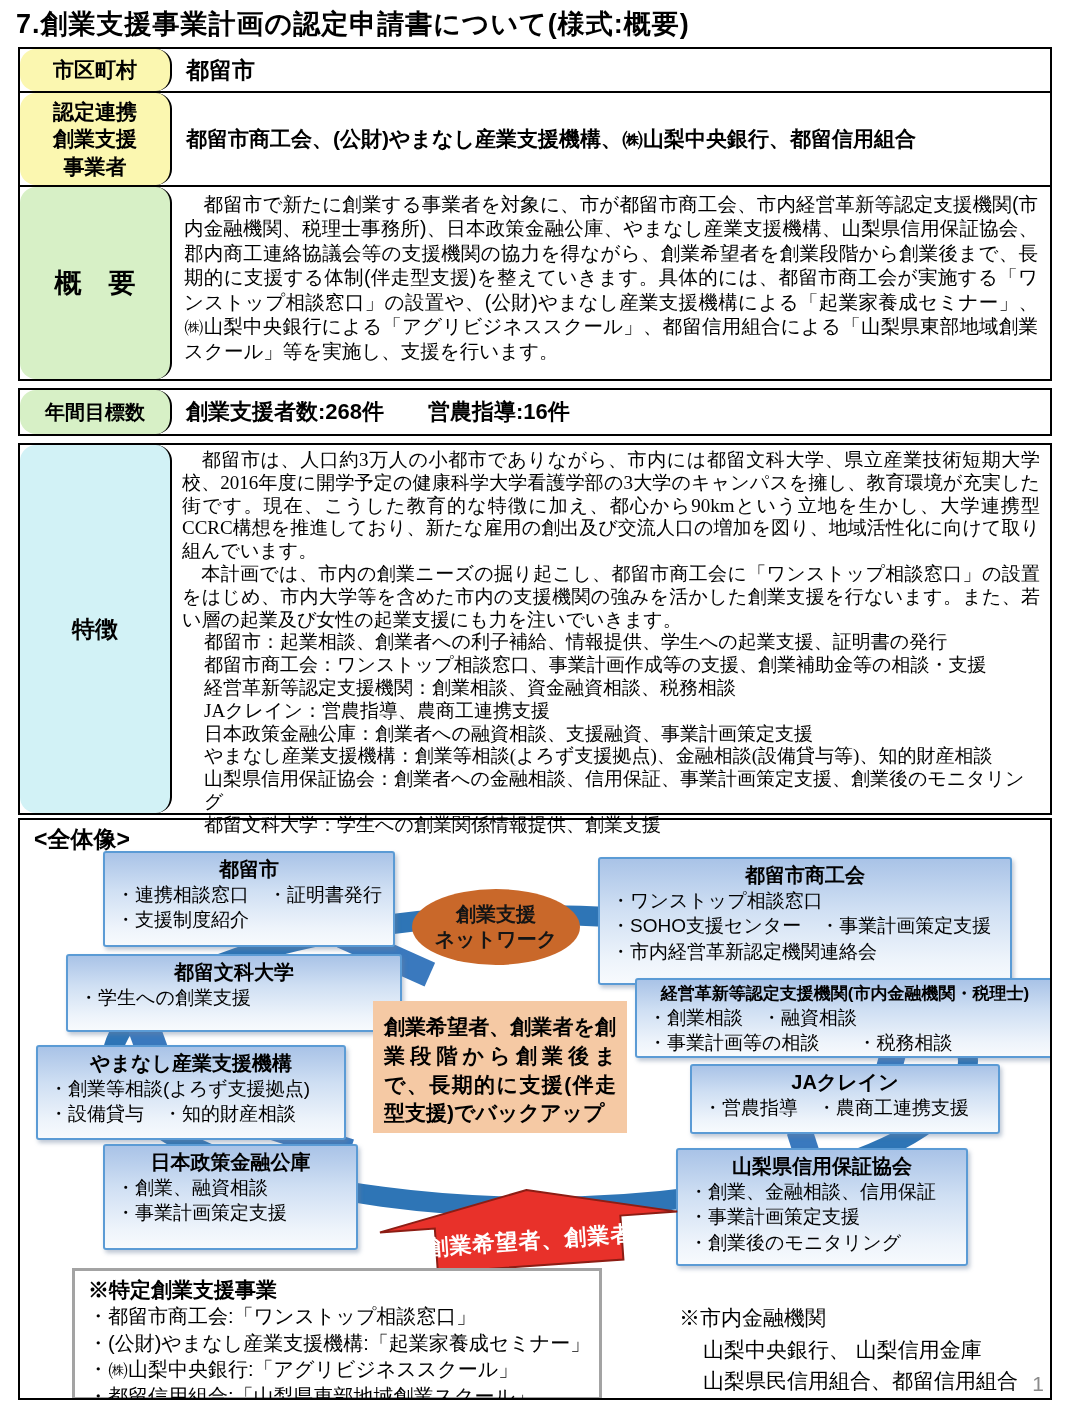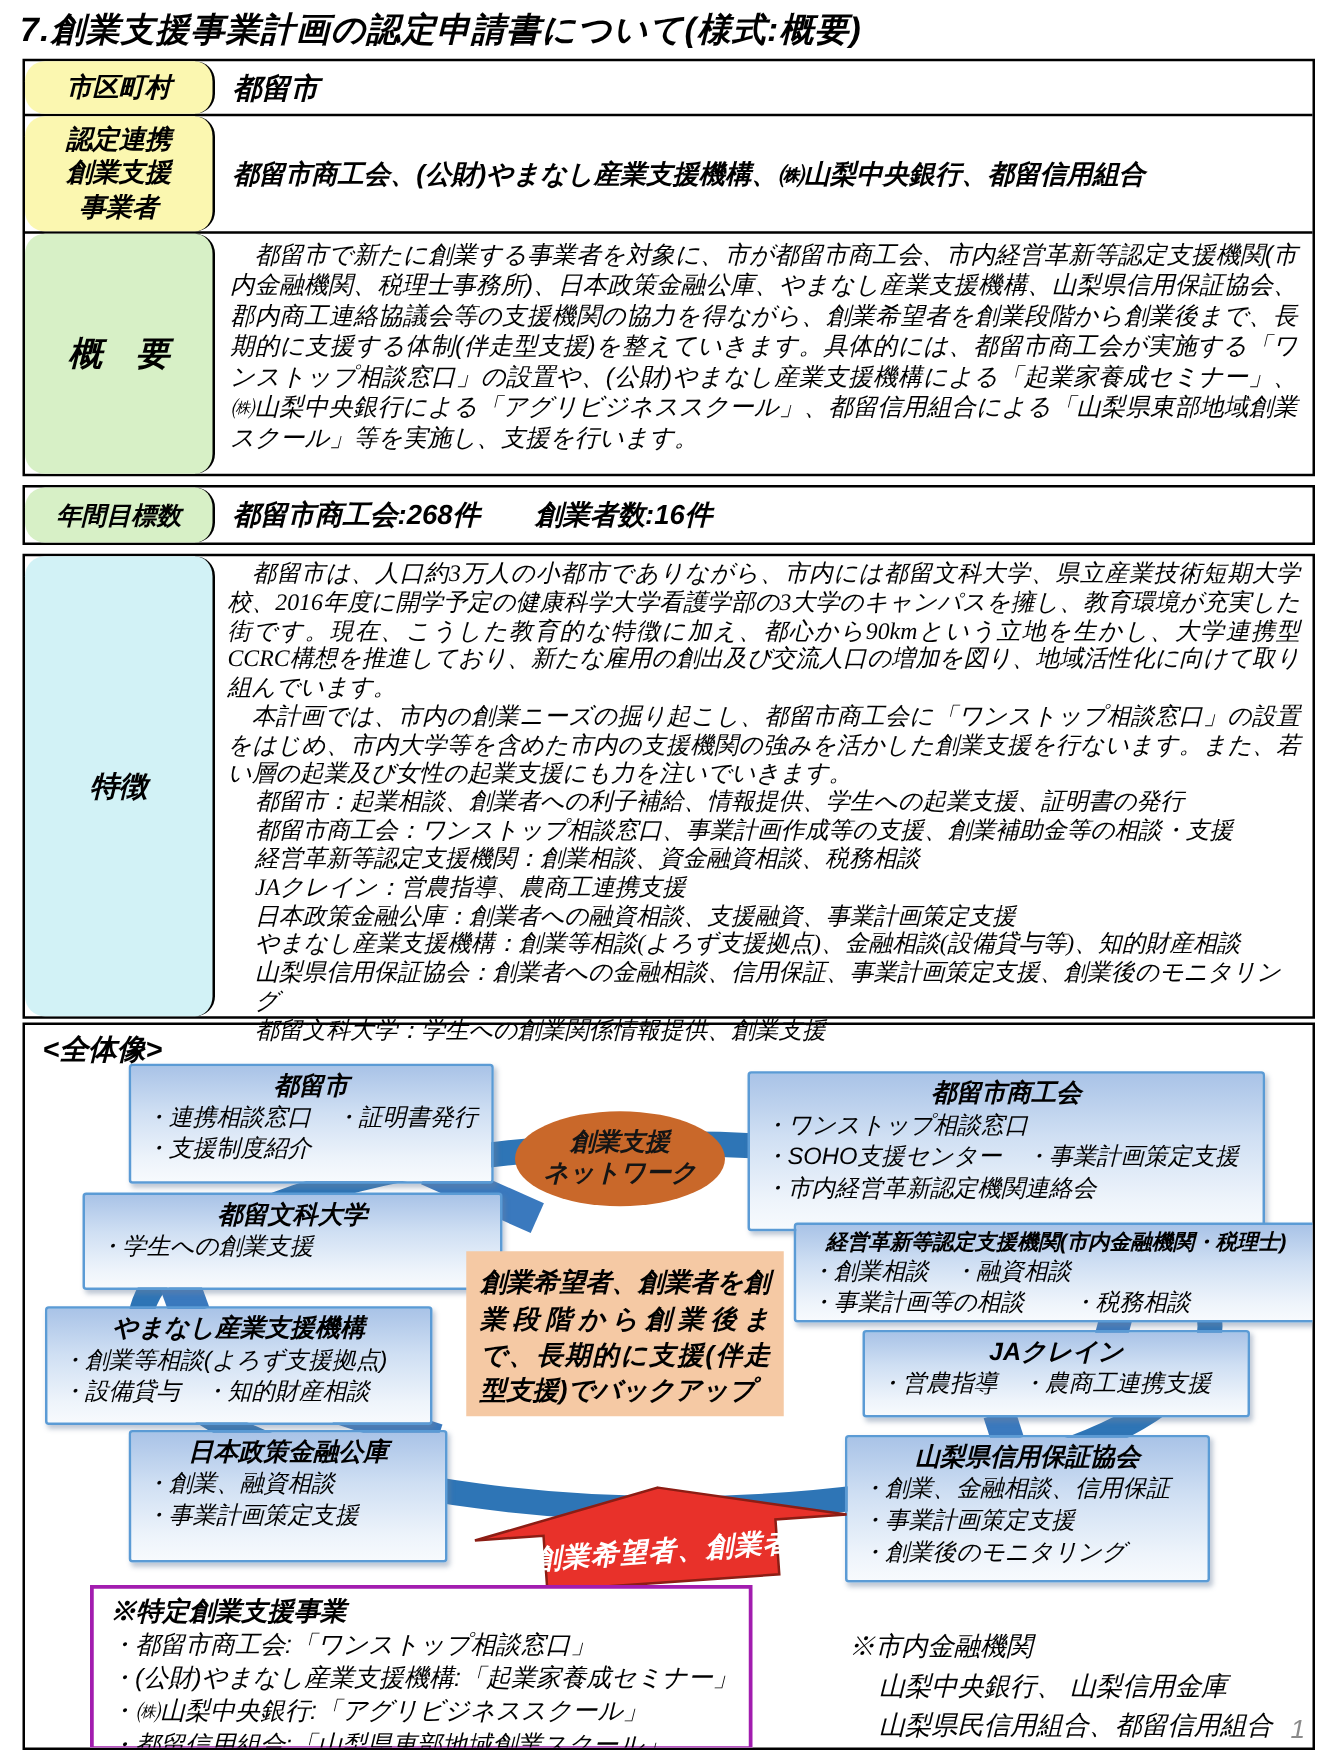--- a/index.html
+++ b/index.html
@@ -1,17 +1,17 @@
 <!DOCTYPE html>
 <html><head>
 <meta charset="utf-8">
 <style>
   html,body{margin:0;padding:0;background:#fff;}
   #page{position:relative;width:1070px;height:1408px;background:#fff;overflow:hidden;
-        font-family:"Liberation Sans",sans-serif;color:#000;font-style:italic;}
+        font-family:"Liberation Sans",sans-serif;color:#000;}
   
   .doc-title{margin:6px 0 5px 16px;font-size:27px;font-weight:bold;letter-spacing:1px;}
   
   .tbl{margin-left:18px;width:1034px;border:2px solid #000;box-sizing:border-box;}
   .tbl + .tbl{margin-top:7px;}
   .row{display:flex;box-sizing:border-box;}
   .row + .row{border-top:2px solid #000;}
   .lbl{flex:none;width:152px;border-right:2px solid #000;display:flex;align-items:center;
        justify-content:center;text-align:center;font-weight:bold;white-space:pre-line;
        box-sizing:border-box;border-radius:16px;}
@@ -69,21 +69,21 @@
        text-align:center;font-weight:bold;font-size:20px;line-height:1.25;white-space:pre-line;
        color:#151515;}
   #center-note{position:absolute;left:353px;top:181px;width:254px;height:132px;z-index:2;
        background:#f5c9a4;box-sizing:border-box;padding:12px 11px;font-weight:bold;
        font-size:21px;line-height:1.37;text-align:justify;}
   #flow-arrow{position:absolute;left:358px;top:368px;width:302px;height:80px;z-index:2;
        transform:rotate(-4deg);}
   #flow-arrow .arrow-label{position:absolute;left:0;top:38px;width:100%;text-align:center;
        color:#fff;font-weight:bold;font-size:22px;letter-spacing:1px;}
   #tokutei{position:absolute;left:52px;top:448px;width:530px;height:132px;z-index:2;
-       border:3px solid #a21caf;box-sizing:border-box;background:#fff;padding:5px 13px;}
+       border:3px solid #a3a3a3;box-sizing:border-box;background:#fff;padding:5px 13px;}
   #tokutei .tk-title{font-weight:bold;font-size:21px;line-height:1.3;}
   #tokutei .tk-line{font-size:20px;line-height:1.33;white-space:nowrap;}
   #kinyu{position:absolute;left:659px;top:482px;z-index:2;font-size:21px;line-height:1.5;}
   #kinyu .kn-line{padding-left:24px;white-space:nowrap;}
   #page-num{position:absolute;right:26px;top:1372px;font-size:21px;color:#8a8a8a;}
 </style>
 </head>
 <body>
 
 <div id="page">
@@ -103,21 +103,21 @@
     </div>
     <div class="row" id="row-overview">
       <div class="lbl bg-green">概　要</div>
       <div class="val">　都留市で新たに創業する事業者を対象に、市が都留市商工会、市内経営革新等認定支援機関(市内金融機関、税理士事務所)、日本政策金融公庫、やまなし産業支援機構、山梨県信用保証協会、郡内商工連絡協議会等の支援機関の協力を得ながら、創業希望者を創業段階から創業後まで、長期的に支援する体制(伴走型支援)を整えていきます。具体的には、都留市商工会が実施する「ワンストップ相談窓口」の設置や、(公財)やまなし産業支援機構による「起業家養成セミナー」、㈱山梨中央銀行による「アグリビジネススクール」、都留信用組合による「山梨県東部地域創業スクール」等を実施し、支援を行います。</div>
     </div>
   </div>
 
   <div class="tbl">
     <div class="row" id="row-target">
       <div class="lbl bg-green">年間目標数</div>
-      <div class="val">都留市商工会:268件　　創業者数:16件</div>
+      <div class="val">創業支援者数:268件　　営農指導:16件</div>
     </div>
   </div>
 
   <div class="tbl">
     <div class="row" id="row-features">
       <div class="lbl bg-cyan">特徴</div>
       <div class="val">
         <p>　都留市は、人口約3万人の小都市でありながら、市内には都留文科大学、県立産業技術短期大学校、2016年度に開学予定の健康科学大学看護学部の3大学のキャンパスを擁し、教育環境が充実した街です。現在、こうした教育的な特徴に加え、都心から90kmという立地を生かし、大学連携型CCRC構想を推進しており、新たな雇用の創出及び交流人口の増加を図り、地域活性化に向けて取り組んでいます。</p>
         <p>　本計画では、市内の創業ニーズの掘り起こし、都留市商工会に「ワンストップ相談窓口」の設置をはじめ、市内大学等を含めた市内の支援機関の強みを活かした創業支援を行ないます。また、若い層の起業及び女性の起業支援にも力を注いでいきます。</p>
         <div class="feat-item">都留市：起業相談、創業者への利子補給、情報提供、学生への起業支援、証明書の発行</div>

